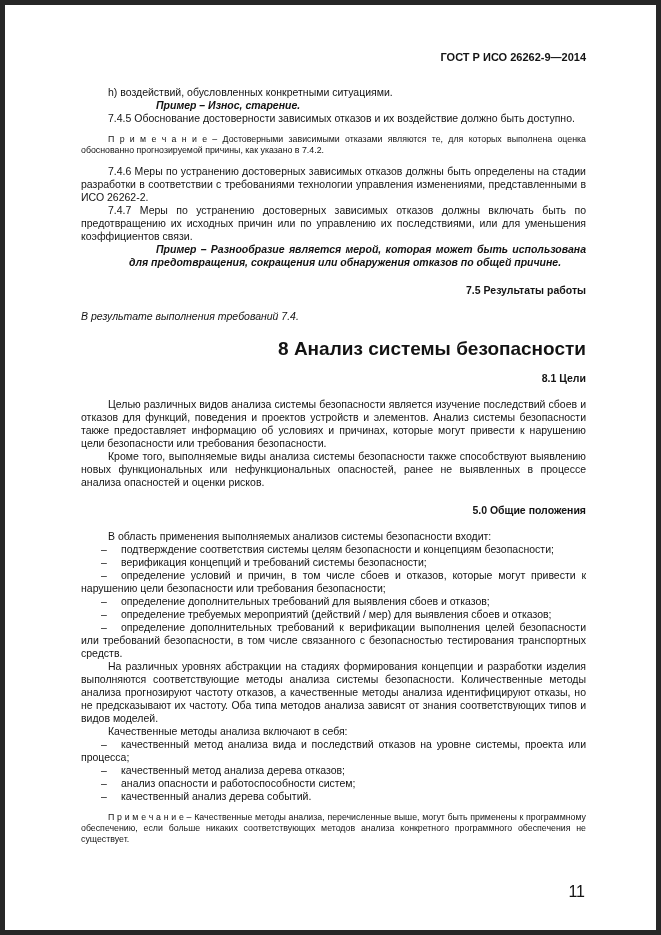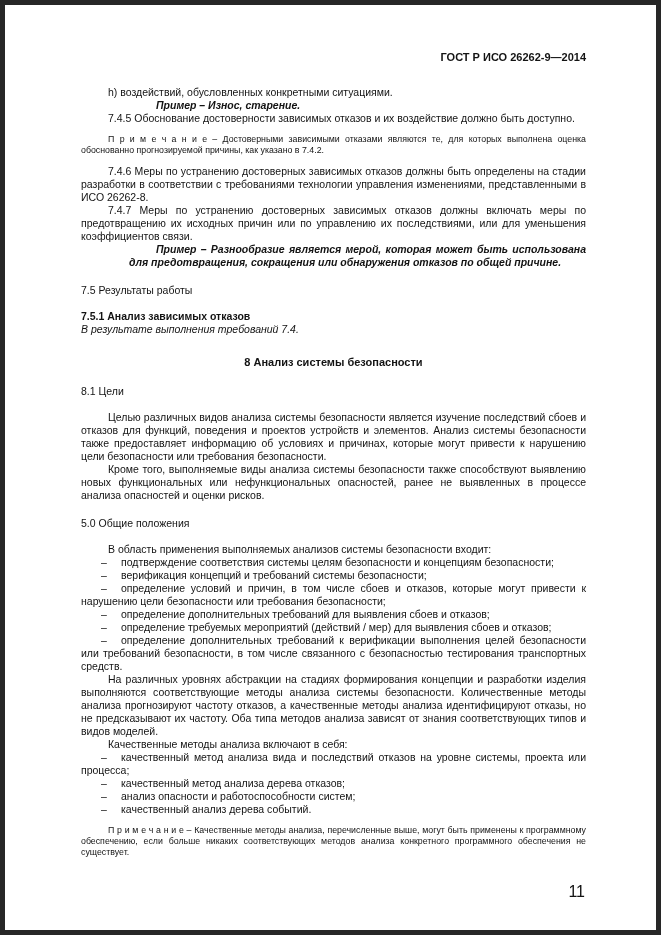--- a/index.html
+++ b/index.html
@@ -31,31 +31,31 @@
 
   .example { font-weight: bold; font-style: italic; margin-left: 48px; }
 
   .note {
     font-size: 8.8px;
     line-height: 11px;
     margin: 9px 0;
   }
 
   .h1 {
-    font-size: 11px;
+    font-size: 19px;
     line-height: 16px;
     font-weight: bold;
     text-indent: 0;
-    text-align: center;
+    text-align: right;
     margin: 18px 0 13px 0;
   }
   .h2 {
-    font-weight: normal;
+    font-weight: bold;
     text-indent: 0;
-    text-align: left;
+    text-align: right;
     margin: 15px 0 13px 0;
   }
   .h3 {
     font-weight: bold;
     text-indent: 0;
     text-align: left;
     margin: 13px 0 0 0;
   }
 
   .list { text-indent: 20px; }
@@ -78,25 +78,24 @@
 <div class="page">
   <div class="header">
     <span>ГОСТ Р ИСО 26262-9—2014</span>
   </div>
 
   <div class="content" id="content">
       <p class="para body">h) воздействий, обусловленных конкретными ситуациями.</p>
       <p class="para example">Пример – Износ, старение.</p>
       <p class="para body">7.4.5 Обоснование достоверности зависимых отказов и их воздействие должно быть доступно.</p>
       <p class="para note">П р и м е ч а н и е   –   Достоверными зависимыми отказами являются те, для которых выполнена оценка обоснованно прогнозируемой причины, как указано в 7.4.2.</p>
-      <p class="para body">7.4.6 Меры по устранению достоверных зависимых отказов должны быть определены на стадии разработки в соответствии с требованиями технологии управления изменениями, представленными в ИСО 26262-8.</p>
-      <p class="para body">7.4.7 Меры по устранению достоверных зависимых отказов должны включать меры по предотвращению их исходных причин или по управлению их последствиями, или для уменьшения коэффициентов связи.</p>
+      <p class="para body">7.4.6 Меры по устранению достоверных зависимых отказов должны быть определены на стадии разработки в соответствии с требованиями технологии управления изменениями, представленными в ИСО 26262-2.</p>
+      <p class="para body">7.4.7 Меры по устранению достоверных зависимых отказов должны включать быть по предотвращению их исходных причин или по управлению их последствиями, или для уменьшения коэффициентов связи.</p>
       <p class="para example">Пример – Разнообразие является мерой, которая может быть использована для предотвращения, сокращения или обнаружения отказов по общей причине.</p>
       <p class="para h2">7.5 Результаты работы</p>
-      <p class="para h3">7.5.1 Анализ зависимых отказов</p>
       <p class="para body-flush">В результате выполнения требований 7.4.</p>
       <p class="para h1">8 Анализ системы безопасности</p>
       <p class="para h2">8.1 Цели</p>
       <p class="para body">Целью различных видов анализа системы безопасности является изучение последствий сбоев и отказов для функций, поведения и проектов устройств и элементов. Анализ системы безопасности также предоставляет информацию об условиях и причинах, которые могут привести к нарушению цели безопасности или требования безопасности.</p>
       <p class="para body">Кроме того, выполняемые виды анализа системы безопасности также способствуют выявлению новых функциональных или нефункциональных опасностей, ранее не выявленных в процессе анализа опасностей и оценки рисков.</p>
       <p class="para h2">5.0 Общие положения</p>
       <p class="para body">В область применения выполняемых анализов системы безопасности входит:</p>
       <p class="para list"><span class="marker">–</span><span>подтверждение соответствия системы целям безопасности и концепциям безопасности;</span></p>
       <p class="para list"><span class="marker">–</span><span>верификация концепций и требований системы безопасности;</span></p>
       <p class="para list"><span class="marker">–</span><span>определение условий и причин, в том числе сбоев и отказов, которые могут привести к нарушению цели безопасности или требования безопасности;</span></p>

